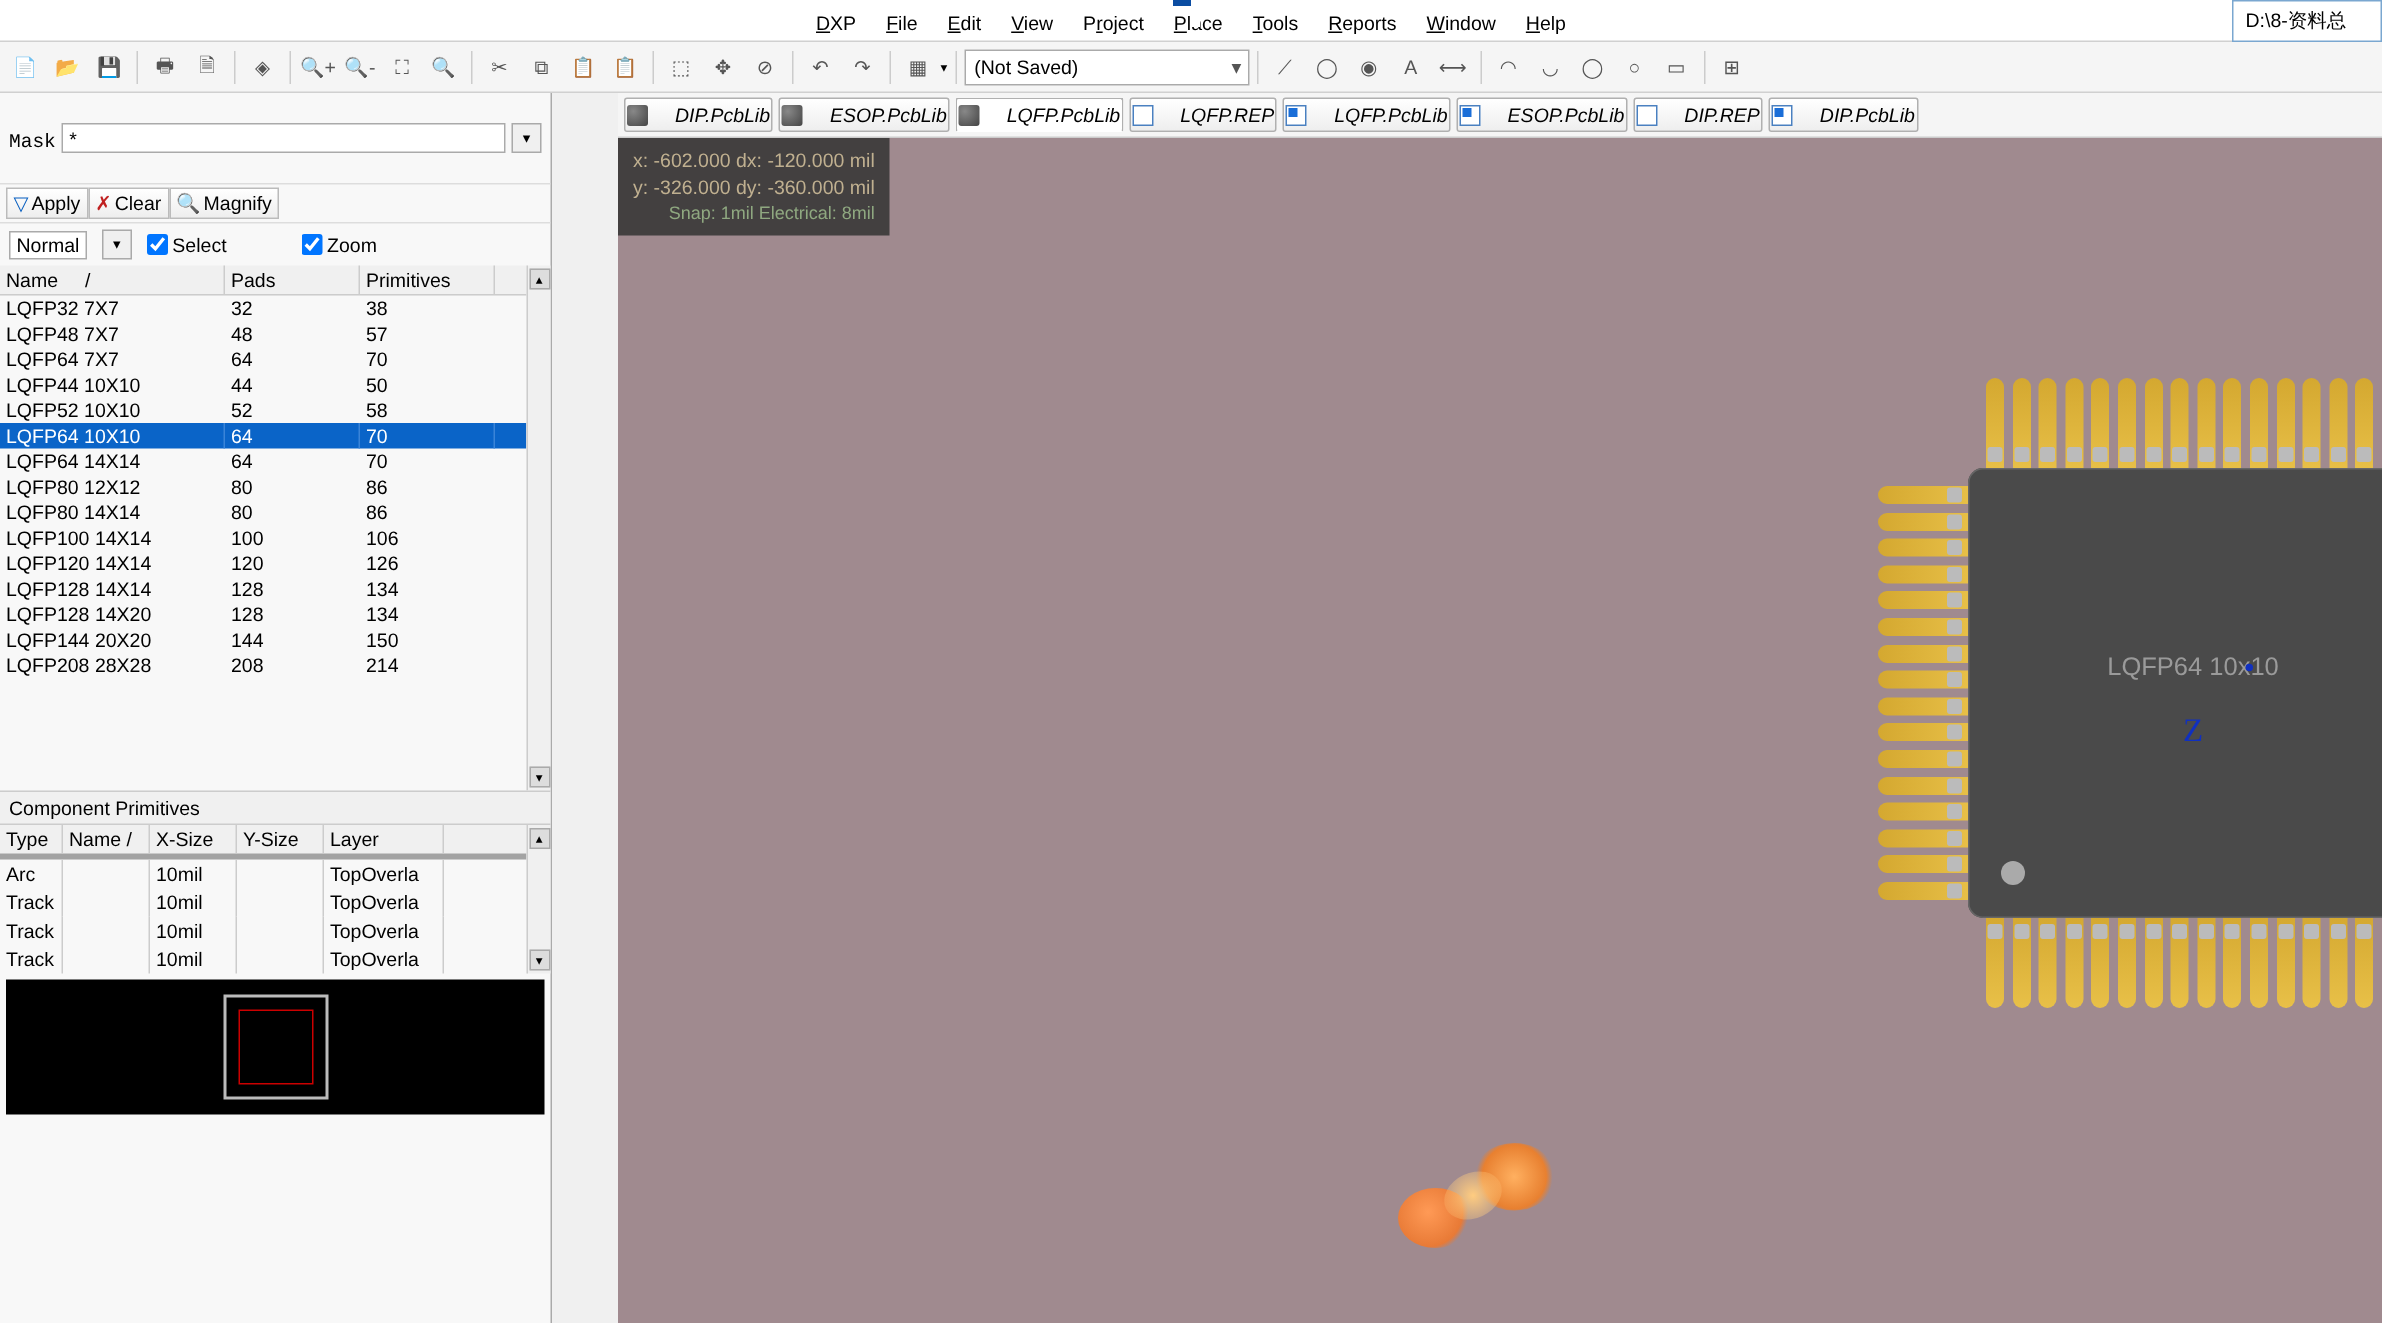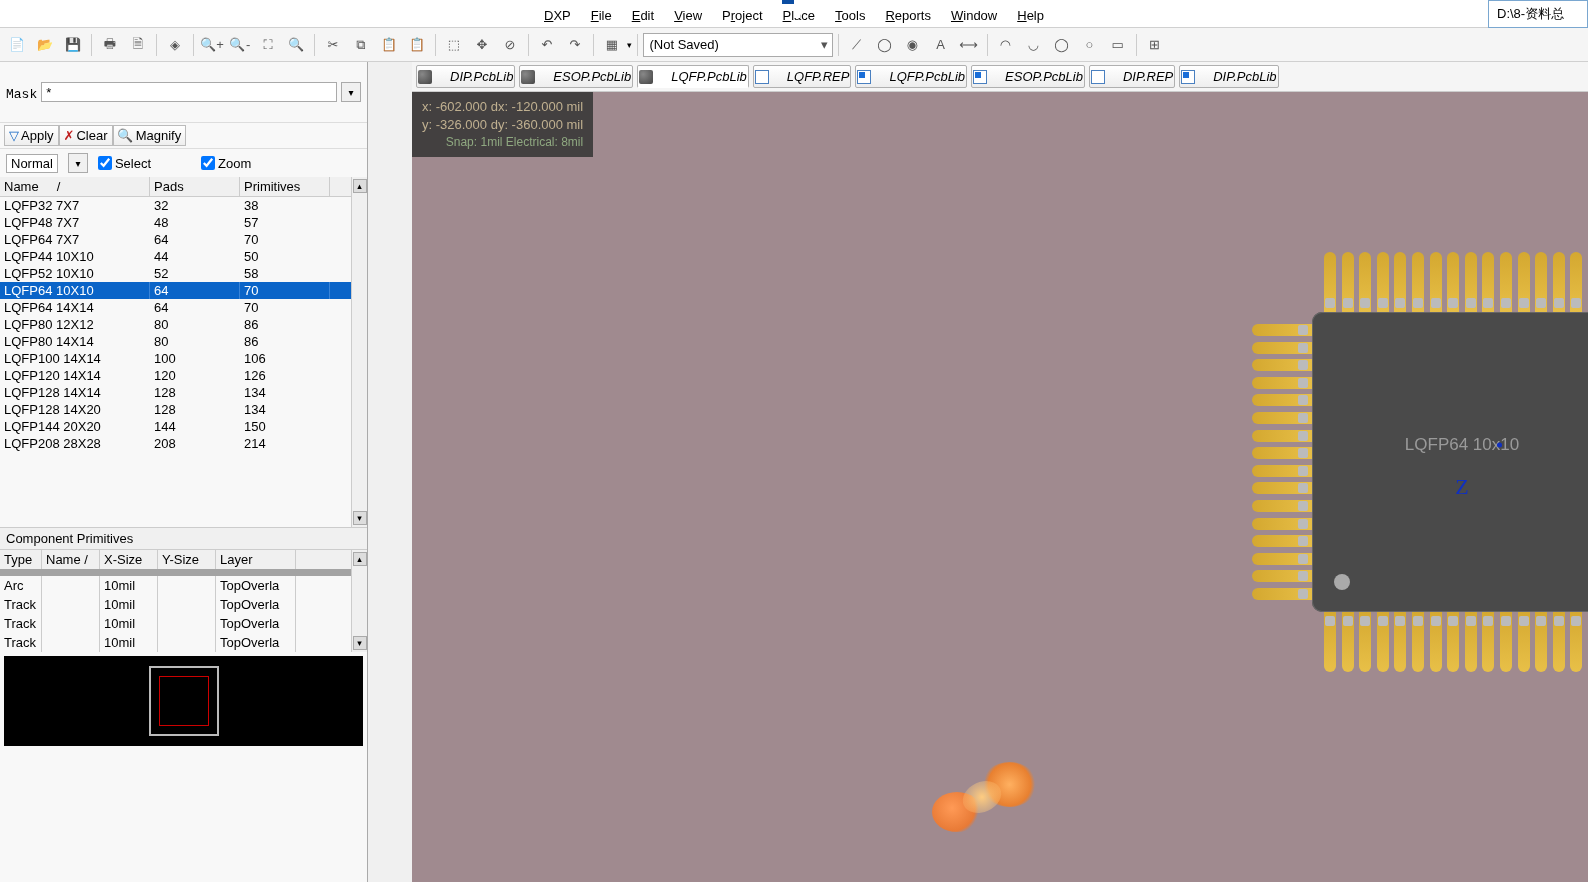--- a/index.html
+++ b/index.html
@@ -32,21 +32,21 @@
 .tbl-hdr{display:flex;background:#f0f0f0;border-bottom:1px solid #ccc;font-family:"Courier New",monospace;}
 .tbl-hdr>div{padding:2px 4px;border-right:1px solid #ccc;}
 .tbl-body{overflow-y:auto;}
 .trow{display:flex;font-family:"Courier New",monospace;cursor:pointer;}
 .trow>div{padding:1px 4px;border-right:1px solid transparent;}
 .trow.sel-row{background:#0a64c8;color:#fff;}
 .trow.sel-row>div{border-right-color:#3a84d8;}
 .col-n{width:150px;}
 .col-p{width:90px;}
 .col-pr{width:90px;}
-.prim-hdr{display:flex;background:#f0f0f0;border-bottom:7px solid #a3a3a3;font-family:"Courier New",monospace;}
+.prim-hdr{display:flex;background:#f0f0f0;border-bottom:4px solid #a3a3a3;font-family:"Courier New",monospace;}
 .prim-hdr>div,.prim-row>div{padding:2px 4px;border-right:1px solid #ccc;}
 .prim-row{display:flex;font-family:"Courier New",monospace;}
 .pc1{width:42px;}.pc2{width:58px;}.pc3{width:58px;}.pc4{width:58px;}.pc5{width:80px;}
 .preview-mini{height:90px;background:#000;margin:4px;display:flex;align-items:center;justify-content:center;}
 .mini-chip{width:70px;height:70px;border:2px solid #bbb;position:relative;}
 .mini-chip::before{content:"";position:absolute;inset:8px;border:1px solid #c00;}
 .right-area{flex:1;display:flex;flex-direction:column;background:#fff;}
 .gutter{width:44px;background:#f0f0f0;}
 .main-flex{display:flex;flex:1;}
 .canvas-wrap{flex:1;display:flex;flex-direction:column;}

